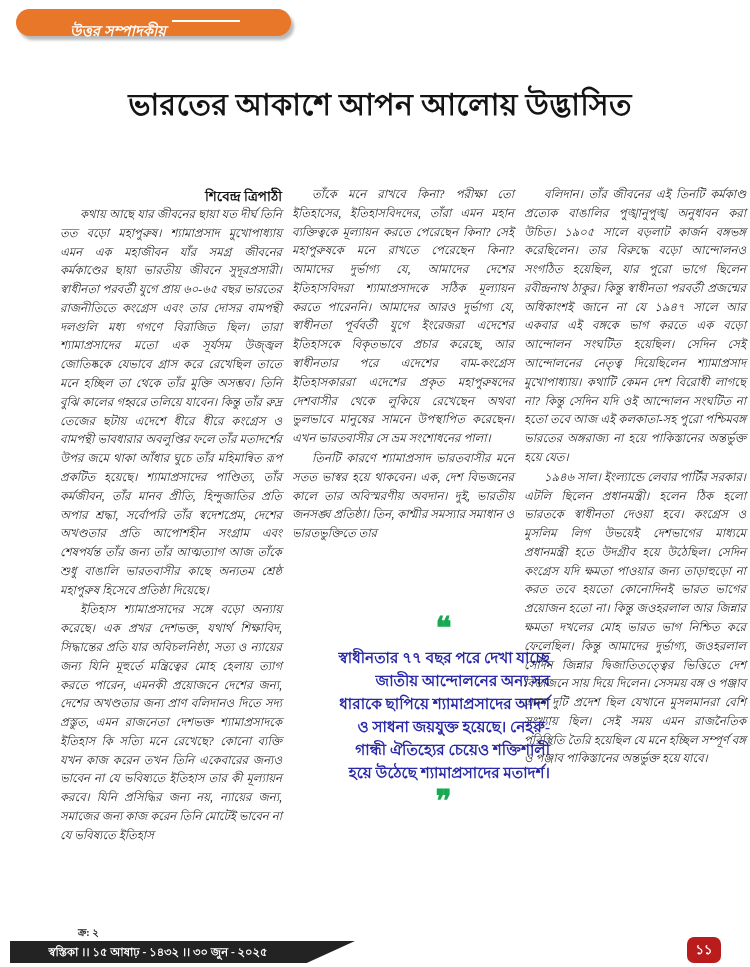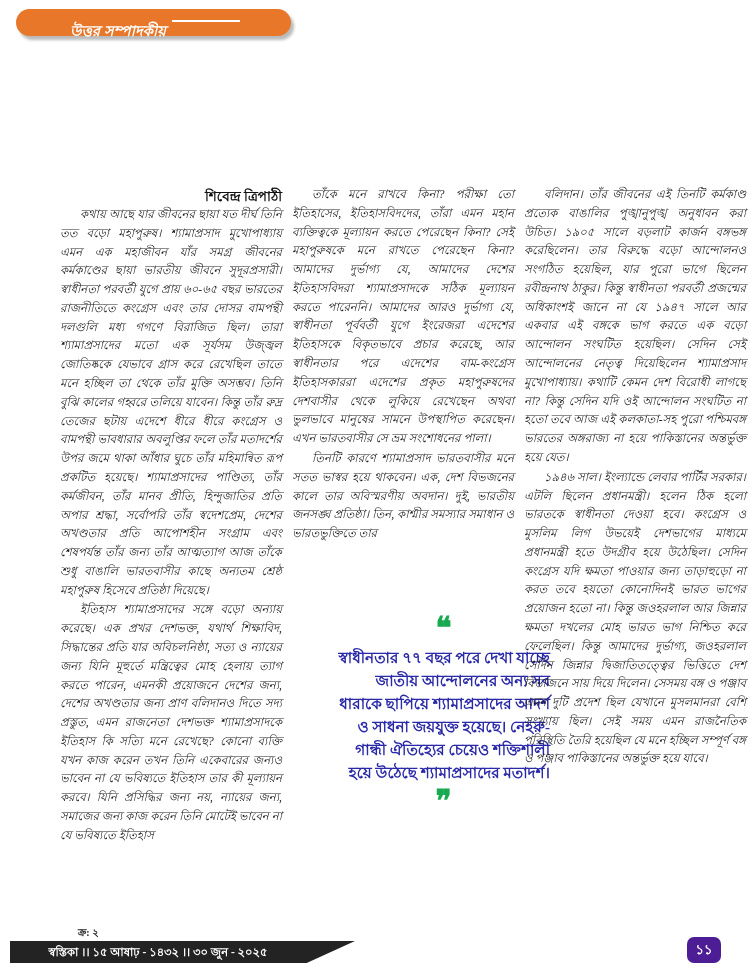--- a/index.html
+++ b/index.html
@@ -176,40 +176,41 @@
     font-size: 11.5px;
     white-space: nowrap;
     z-index: 2;
   }
   .page-badge {
     position: absolute;
     left: 687px;
     top: 937px;
     width: 34px;
     height: 26px;
-    background: #4c1d95;
+    background: #b91c1c;
     border-radius: 7px;
     color: #ffffff;
     font-family: "Liberation Serif", "DejaVu Serif", serif;
     font-weight: bold;
     font-size: 13px;
     line-height: 26px;
     text-align: center;
   }
 </style>
 </head>
 <body>
 
 <div class="header-band">
   <div class="kicker-pill"></div>
   <div class="kicker-text">উত্তর সম্পাদকীয়</div>
   <div class="kicker-rule"></div>
 </div>
 
 <h1 class="headline">
+  <span class="hl-line">ভারতের আকাশে আপন আলোয় উদ্ভাসিত</span>
 </h1>
 
 <div class="byline">শিবেন্দ্র ত্রিপাঠী</div>
 
 <div class="col" id="col1">
   <p>কথায় আছে যার জীবনের ছায়া যত দীর্ঘ তিনি তত বড়ো মহাপুরুষ। শ্যামাপ্রসাদ মুখোপাধ্যায় এমন এক মহাজীবন যাঁর সমগ্র জীবনের কর্মকাণ্ডের ছায়া ভারতীয় জীবনে সুদূরপ্রসারী। স্বাধীনতা পরবর্তী যুগে প্রায় ৬০-৬৫ বছর ভারতের রাজনীতিতে কংগ্রেস এবং তার দোসর বামপন্থী দলগুলি মধ্য গগণে বিরাজিত ছিল। তারা শ্যামাপ্রসাদের মতো এক সূর্যসম উজ্জ্বল জোতিষ্ককে যেভাবে গ্রাস করে রেখেছিল তাতে মনে হচ্ছিল তা থেকে তাঁর মুক্তি অসম্ভব। তিনি বুঝি কালের গহ্বরে তলিয়ে যাবেন। কিন্তু তাঁর রুদ্র তেজের ছটায় এদেশে ধীরে ধীরে কংগ্রেস ও বামপন্থী ভাবধারার অবলুপ্তির ফলে তাঁর মতাদর্শের উপর জমে থাকা আঁধার ঘুচে তাঁর মহিমান্বিত রূপ প্রকটিত হয়েছে। শ্যামাপ্রসাদের পাণ্ডিত্য, তাঁর কর্মজীবন, তাঁর মানব প্রীতি, হিন্দুজাতির প্রতি অপার শ্রদ্ধা, সর্বোপরি তাঁর স্বদেশপ্রেম, দেশের অখণ্ডতার প্রতি আপোশহীন সংগ্রাম এবং শেষপর্যন্ত তাঁর জন্য তাঁর আত্মত্যাগ আজ তাঁকে শুধু বাঙালি ভারতবাসীর কাছে অন্যতম শ্রেষ্ঠ মহাপুরুষ হিসেবে প্রতিষ্ঠা দিয়েছে।</p>
   <p>ইতিহাস শ্যামাপ্রসাদের সঙ্গে বড়ো অন্যায় করেছে। এক প্রখর দেশভক্ত, যথার্থ শিক্ষাবিদ, সিদ্ধান্তের প্রতি যার অবিচলনিষ্ঠা, সত্য ও ন্যায়ের জন্য যিনি মূহুর্তে মন্ত্রিত্বের মোহ হেলায় ত্যাগ করতে পারেন, এমনকী প্রয়োজনে দেশের জন্য, দেশের অখণ্ডতার জন্য প্রাণ বলিদানও দিতে সদ্য প্রস্তুত, এমন রাজনেতা দেশভক্ত শ্যামাপ্রসাদকে ইতিহাস কি সত্যি মনে রেখেছে? কোনো ব্যক্তি যখন কাজ করেন তখন তিনি একেবারের জন্যও ভাবেন না যে ভবিষ্যতে ইতিহাস তার কী মূল্যায়ন করবে। যিনি প্রসিদ্ধির জন্য নয়, ন্যায়ের জন্য, সমাজের জন্য কাজ করেন তিনি মোটেই ভাবেন না যে ভবিষ্যতে ইতিহাস</p>
 </div>
 
 <div class="col" id="col2">

